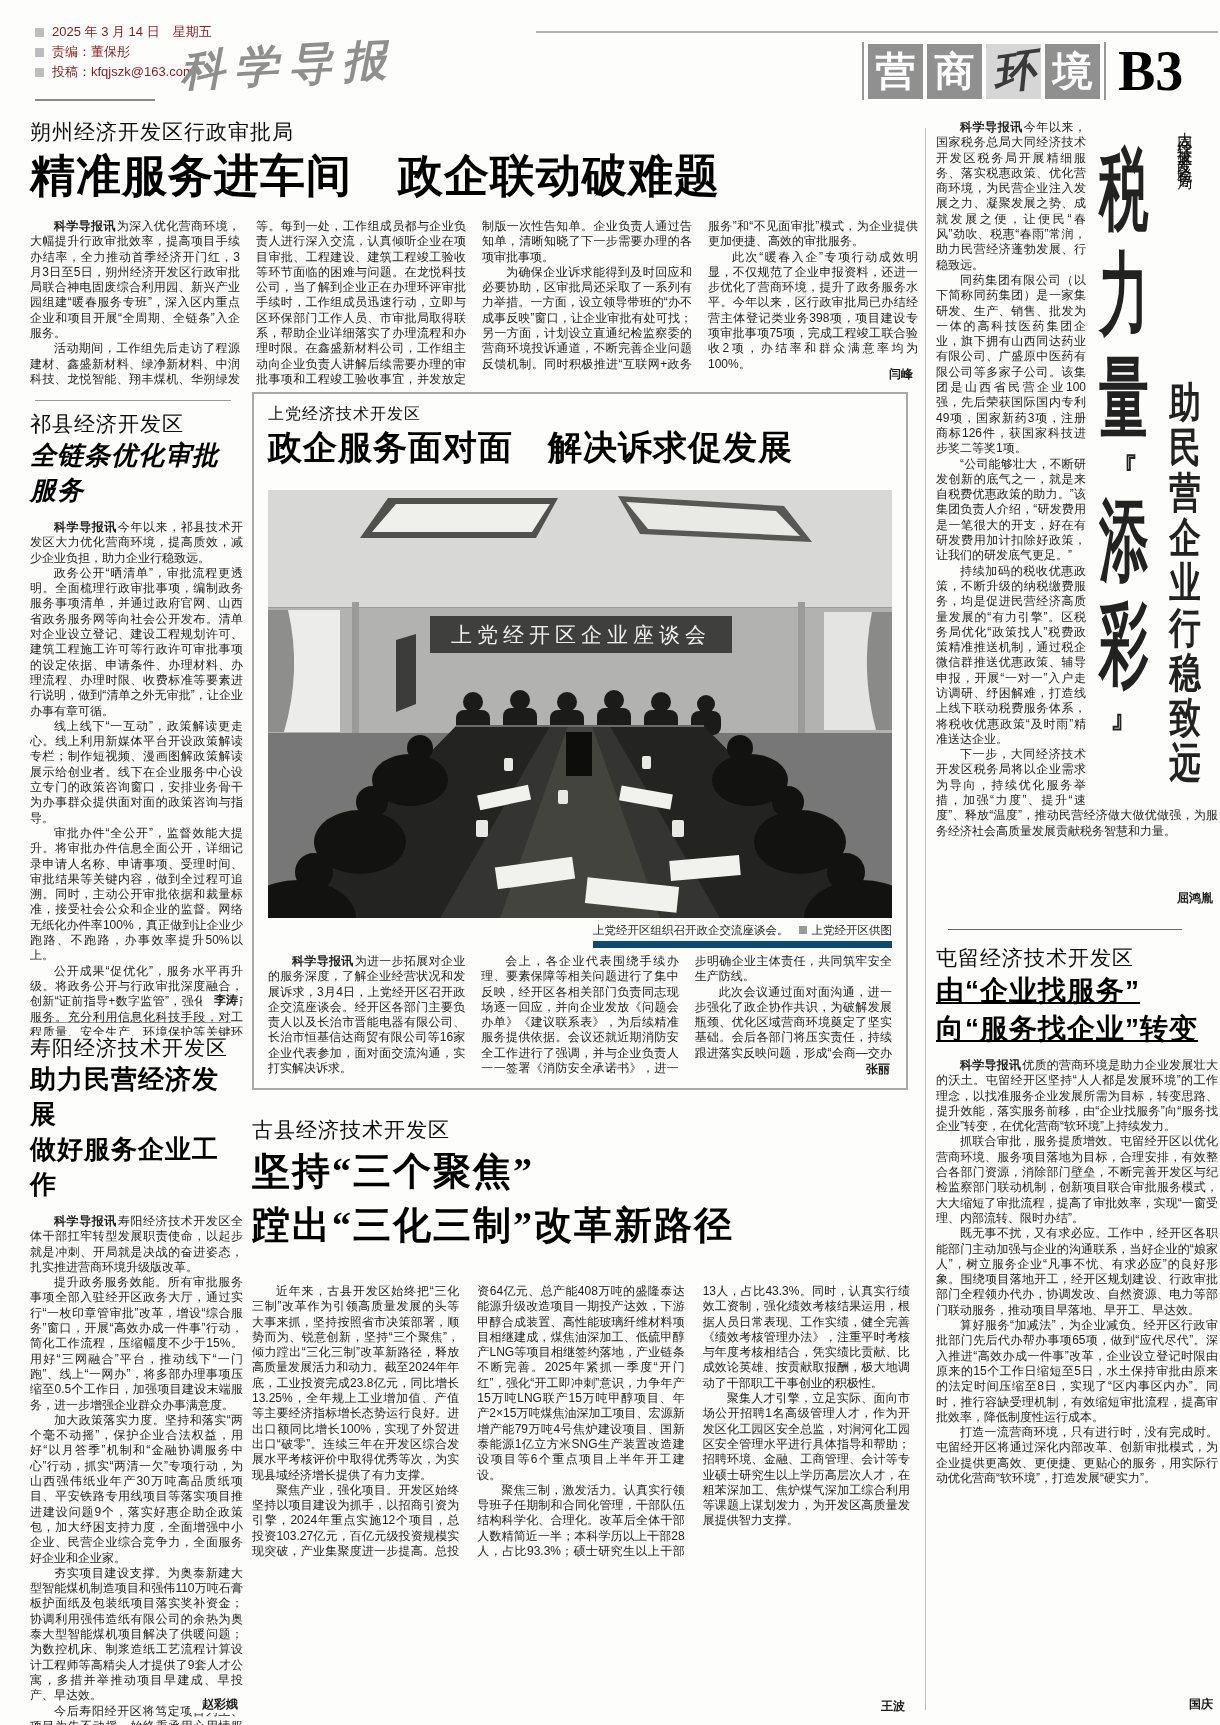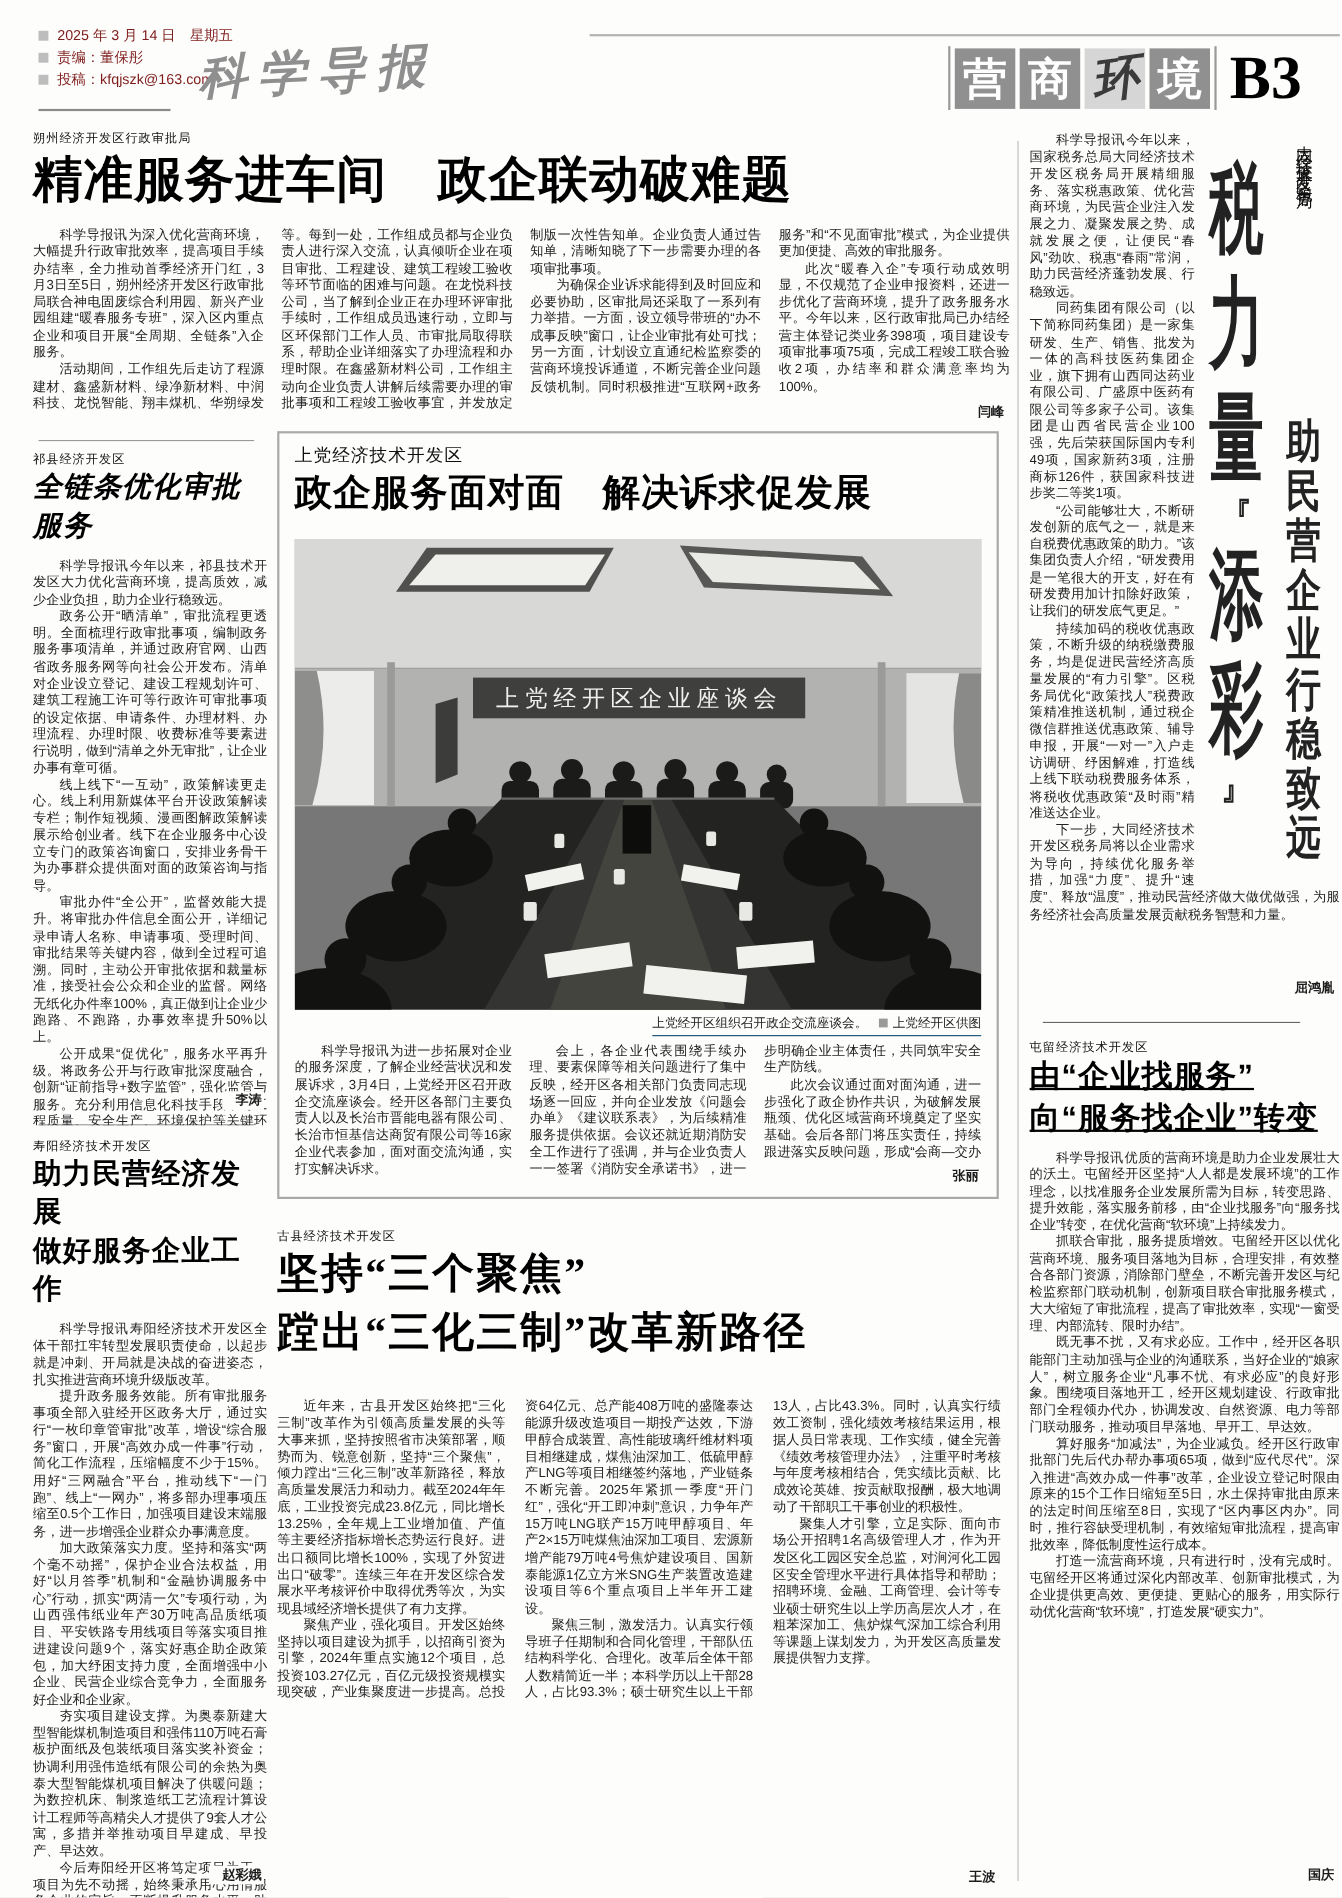--- a/index.html
+++ b/index.html
@@ -16,25 +16,25 @@
   .topline{position:absolute;left:536px;top:31px;width:682px;height:2px;background:#b3b3b3;}
   .banner{position:absolute;left:862px;top:40px;height:62px;display:flex;align-items:center;gap:4px;}
   .vbar{width:2px;height:58px;background:#9a9a9a;}
   .blk{width:55px;height:55px;background:#909090;color:#fff;display:flex;align-items:center;
        justify-content:center;font-size:40px;font-weight:bold;}
   .blk.calli{background:#d6d6d6;color:#3a3a3a;font-family:"Liberation Serif",serif;
        font-style:italic;font-weight:900;}
   .blk.calli span{transform:rotate(-8deg) scale(1.08);}
   .pageno{font-family:"Liberation Serif",serif;font-weight:700;font-size:56px;color:#000;margin-left:8px;}
   
-  .kicker{font-size:11px;color:#0f0f0f;letter-spacing:1px;}
+  .kicker{font-size:21px;color:#0f0f0f;letter-spacing:1px;}
   .art{position:absolute;}
   .bodytxt{font-size:12px;line-height:15.3px;text-align:justify;color:#222;overflow:hidden;}
   .bodytxt p{margin:0;text-indent:2em;}
-  .bodytxt .lead{font-weight:normal;margin-right:1px;}
+  .bodytxt .lead{font-weight:bold;margin-right:1px;}
   .byline{position:absolute;right:3px;bottom:1px;font-weight:bold;font-size:12px;background:#fdfdfc;
           padding:0 2px 0 12px;}
   .h-sans{font-family:"Liberation Sans",sans-serif;font-weight:900;color:#000;}
   .h-serif{font-family:"Liberation Serif",serif;font-weight:900;color:#000;}
   .rule-h{position:absolute;height:1px;background:#999;}
   .rule-v{position:absolute;width:1px;background:#bbb;}
   
   .art-shuozhou{left:30px;top:118px;width:888px;height:266px;}
   .art-shuozhou .head1{font-size:45px;letter-spacing:1px;margin-top:6px;white-space:nowrap;}
   .art-shuozhou .bodytxt{margin-top:13px;height:172px;columns:4;column-gap:16px;}
@@ -44,21 +44,21 @@
   .art-qixian .bodytxt{margin-top:12px;height:516px;}
   .art-shouyang{left:30px;top:1034px;width:213px;height:680px;}
   .art-shouyang .head2{font-size:26px;line-height:35px;margin-top:9px;letter-spacing:1px;}
   .art-shouyang .bodytxt{margin-top:12px;height:560px;}
   
   .art-shangdang{left:252px;top:392px;width:656px;height:698px;border:2px solid #a9a9a9;
                  box-sizing:border-box;padding:10px 14px;background:#fdfdfc;}
   .art-shangdang .head3{font-size:34px;margin-top:5px;letter-spacing:1px;white-space:nowrap;}
   .photo{margin-top:19px;width:624px;height:428px;background:#777;position:relative;overflow:hidden;}
   .caption{margin-top:5px;text-align:right;font-size:11.5px;color:#222;}
-  .caption .inner{display:inline-block;border-bottom:1px solid #0c4a6e;padding-bottom:3px;}
+  .caption .inner{display:inline-block;border-bottom:7px solid #0c4a6e;padding-bottom:3px;}
   .caption .sq{width:8px;height:8px;margin:0 5px 0 10px;background:#9a9a9a;}
   .art-shangdang .bodytxt{margin-top:6px;height:134px;columns:3;column-gap:16px;}
   
   .art-guxian{left:252px;top:1116px;width:658px;height:600px;}
   .art-guxian .head4{font-size:38px;line-height:54px;margin-top:8px;letter-spacing:2px;}
   .art-guxian .bodytxt{margin-top:32px;height:428px;columns:3;column-gap:18px;}
   
   .art-tax{left:936px;top:120px;width:282px;height:788px;}
   .art-tax .bodytxt{height:768px;}
   .tax-head{float:right;width:122px;height:676px;margin:0 0 8px 10px;display:flex;gap:8px;}

